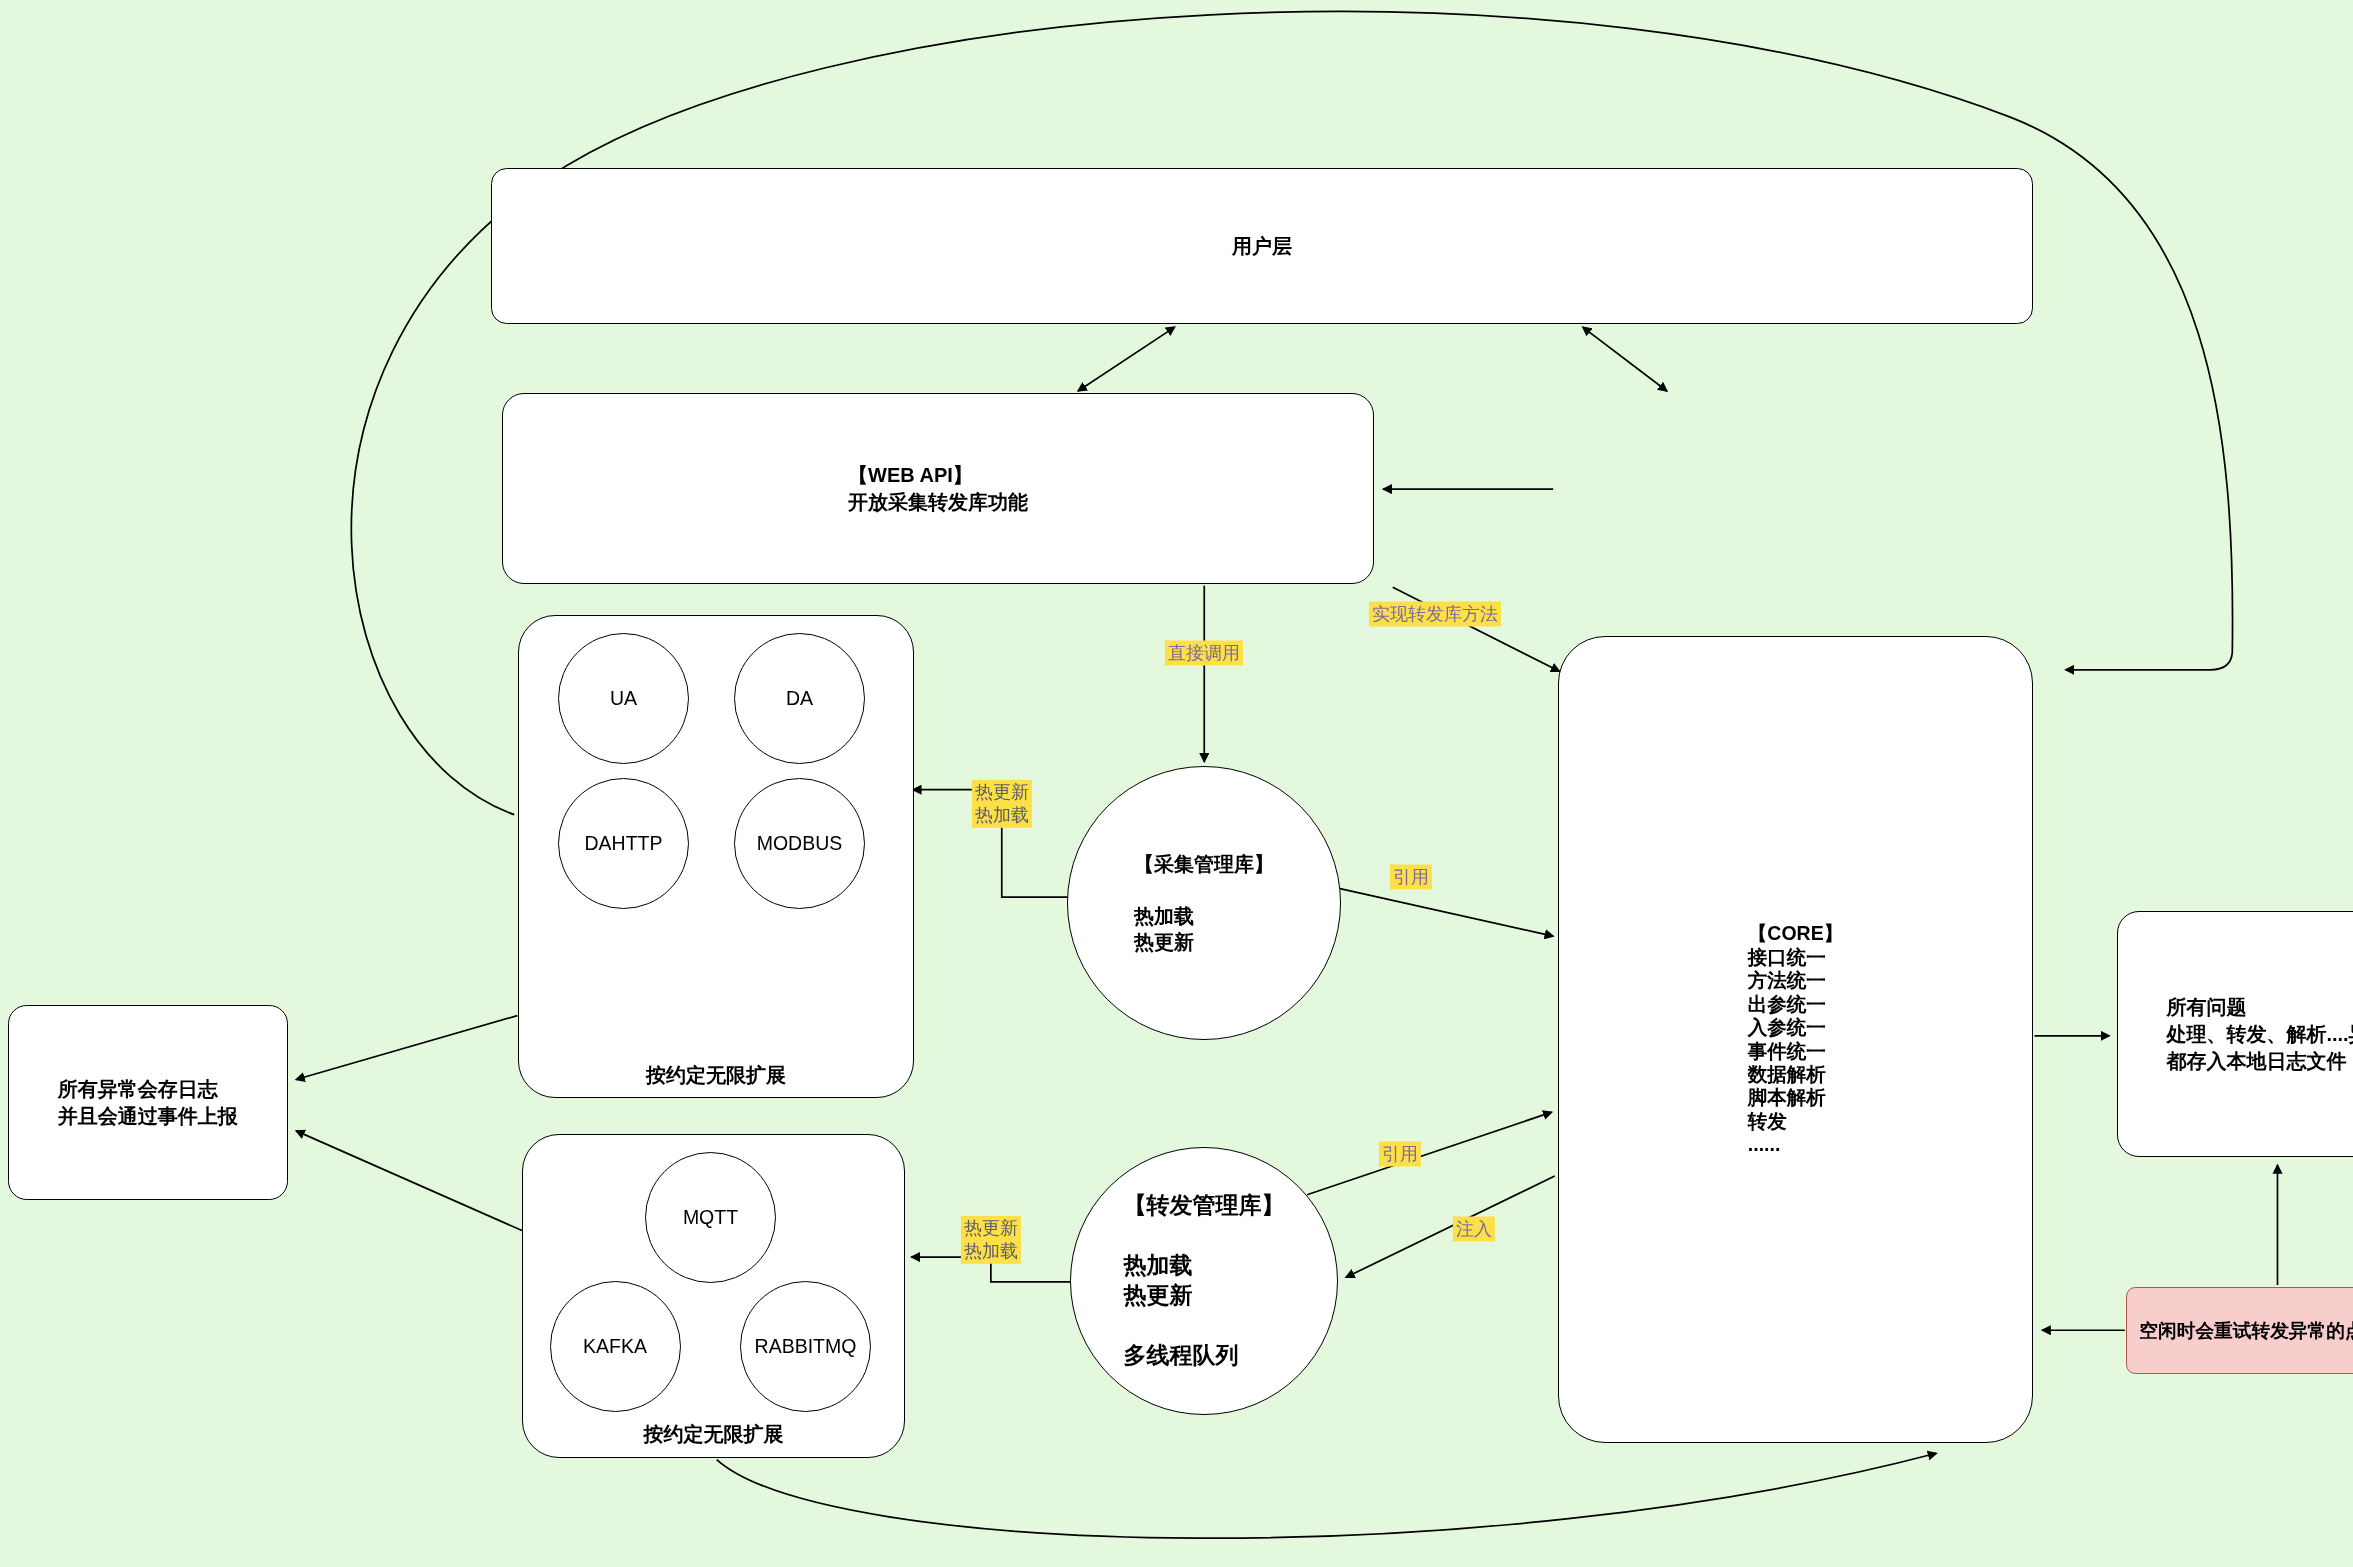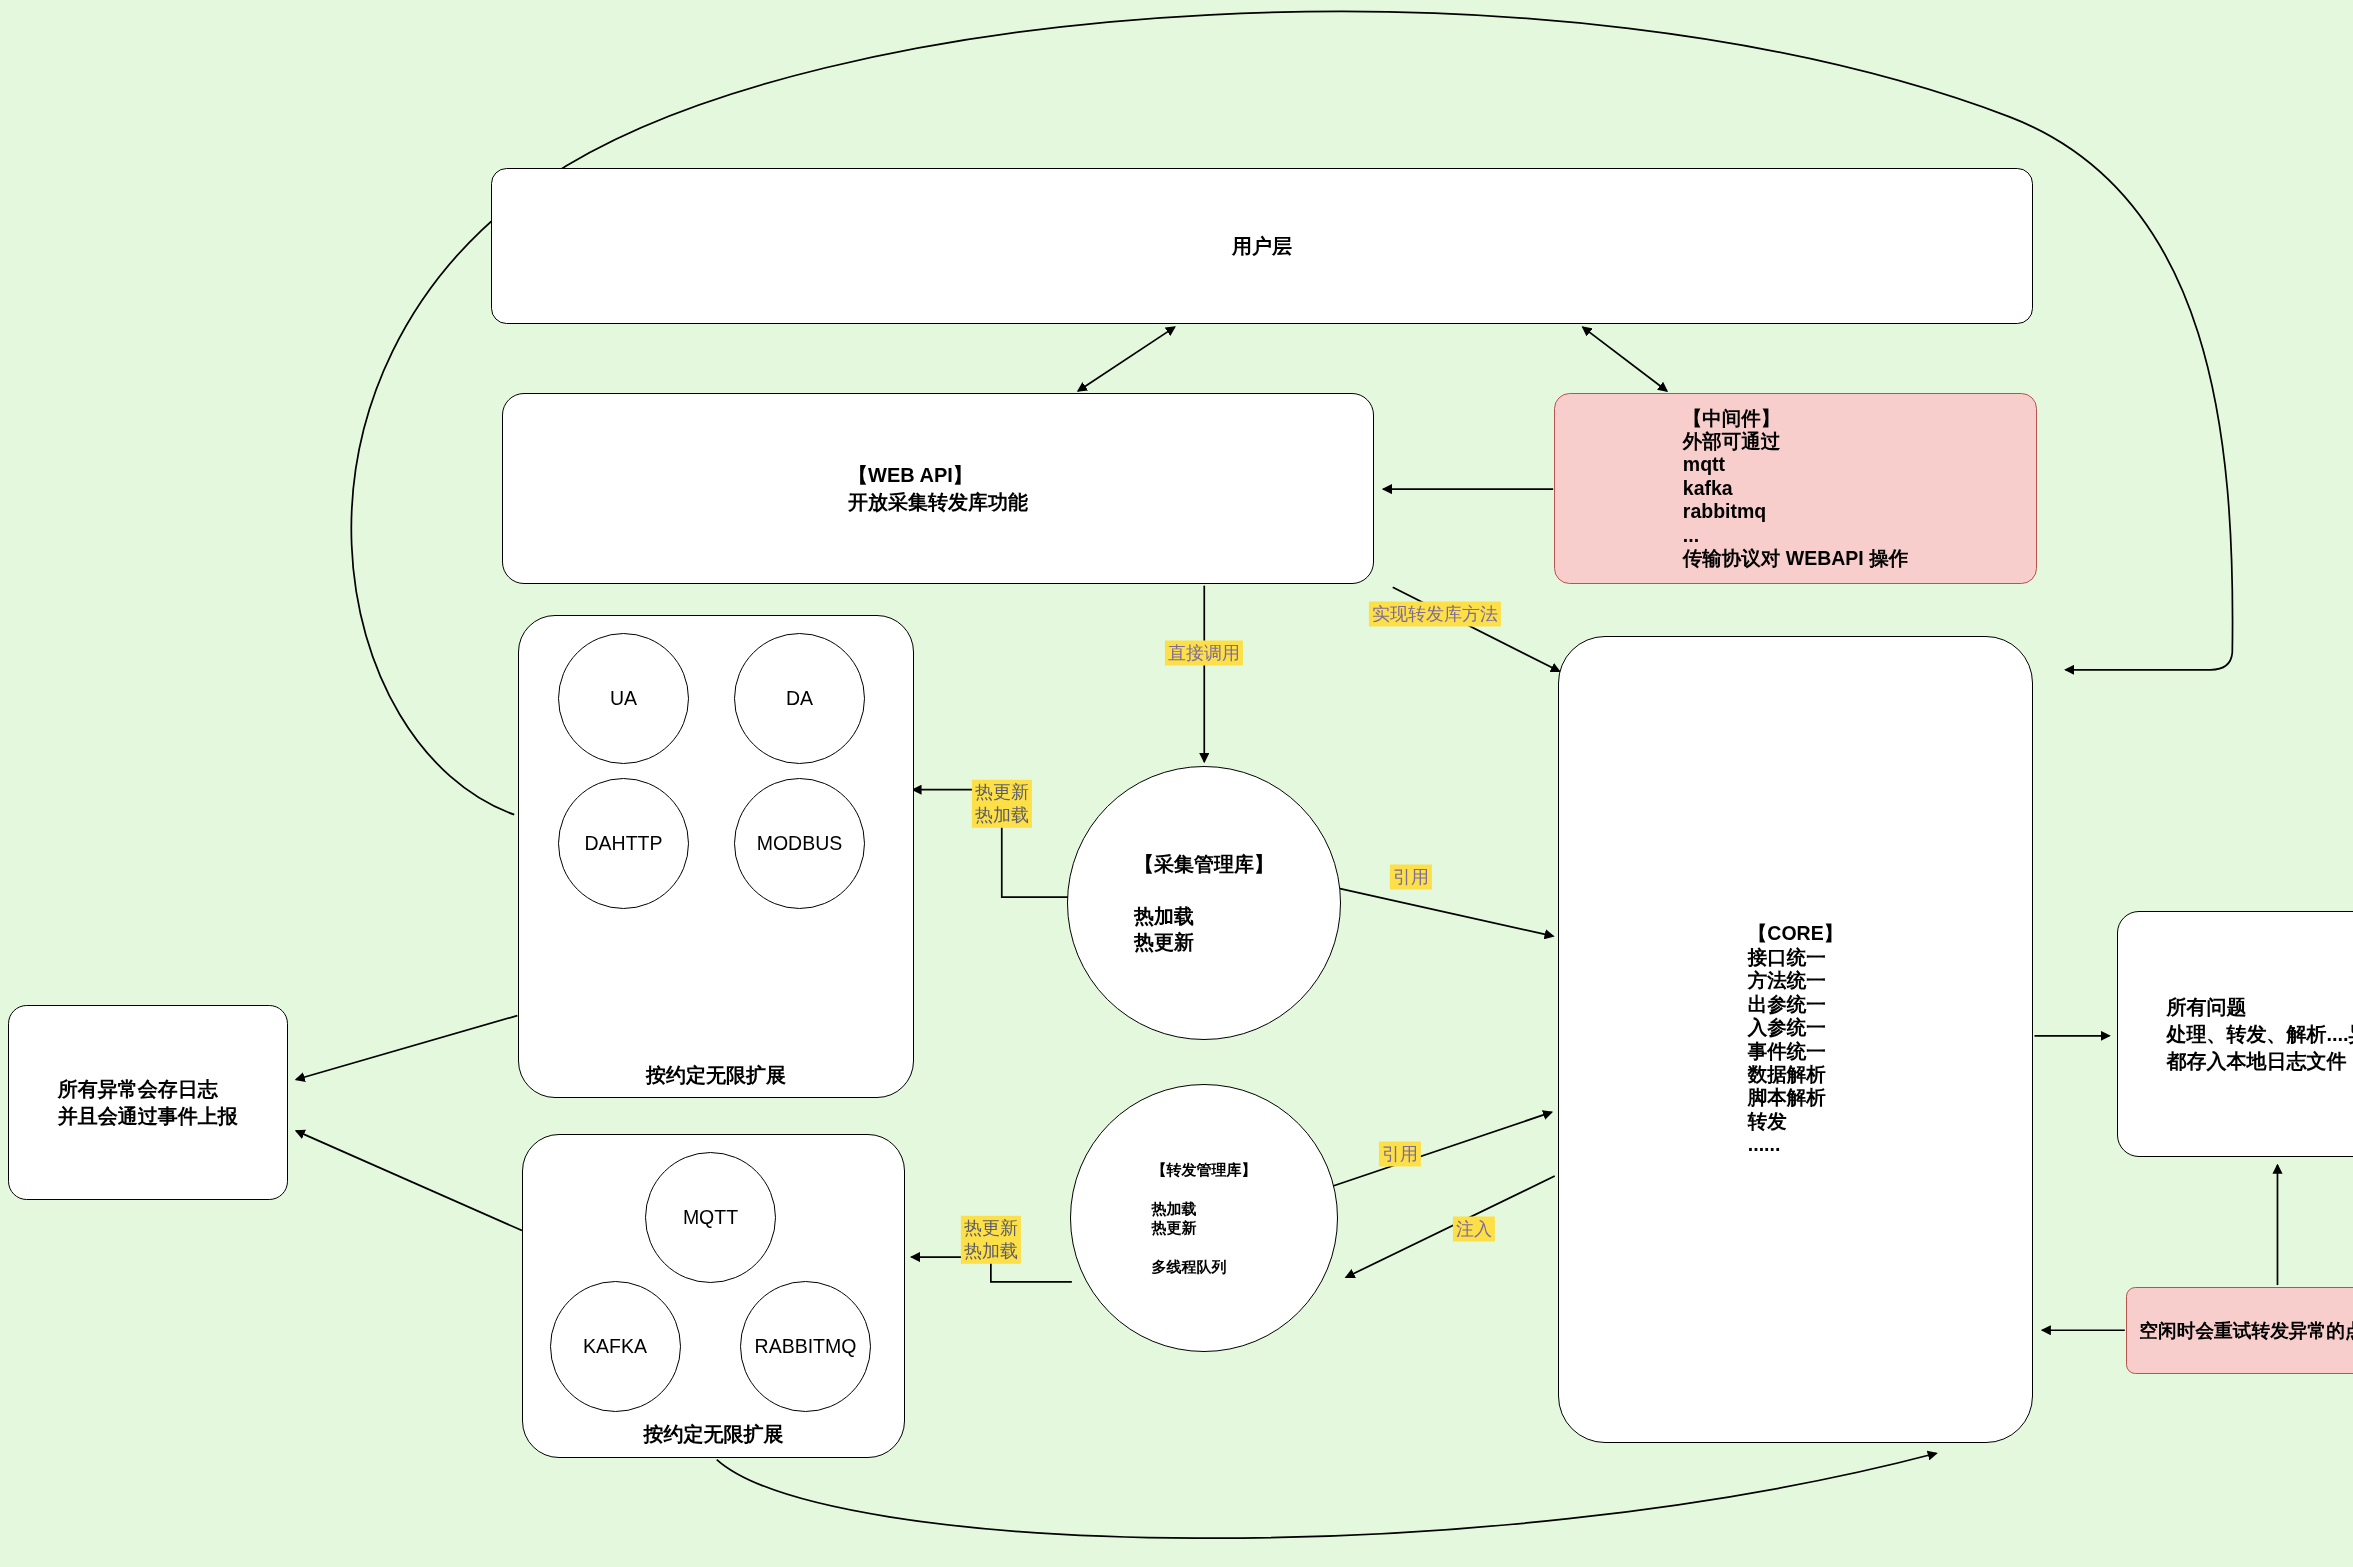--- a/index.html
+++ b/index.html
@@ -71,21 +71,21 @@
   #c-s7{left:39px;top:307px;}
   #c-db{left:215px;top:307px;}
 
   #forward-group{left:522px;top:1134px;width:383px;height:324px;}
   #forward-group .caption{bottom:9.3px;}
   #c-mqtt{left:122px;top:17px;}
   #c-kafka{left:26.5px;top:146px;}
   #c-rabbitmq{left:217px;top:146px;}
 
   #collect-lib{left:1067px;top:766px;width:274px;height:274px;}
-  #forward-lib{left:1070px;top:1084px;width:268px;height:268px;font-size:15px;}
+  #forward-lib{left:1070px;top:1147px;width:268px;height:268px;font-size:23px;}
 
   #lbl-direct{left:1204px;top:653px;}
   #lbl-implement{left:1435px;top:614px;}
   #lbl-hot1{left:1002px;top:804px;}
   #lbl-ref1{left:1411px;top:877px;}
   #lbl-ref2{left:1400px;top:1154px;}
   #lbl-inject{left:1474px;top:1229px;}
   #lbl-hot2{left:991px;top:1240px;}
 </style>
 </head>
@@ -133,27 +133,20 @@
     <path class="edge" d="M 2728 1708 L 2622 1708" marker-end="url(#ah)"></path>
 
     <path class="edge" d="M 2924 1650 L 2924 1496" marker-end="url(#ah)"></path>
   </svg>
 
   <div class="box" id="user-layer">用户层</div>
 
   <div class="box" id="web-api">【WEB API】
 开放采集转发库功能</div>
 
-  <div class="box pink" id="middleware">【中间件】
-外部可通过
-mqtt
-kafka
-rabbitmq
-...
-传输协议对 WEBAPI 操作</div>
 
   <div class="box" id="core">【CORE】
 接口统一
 方法统一
 出参统一
 入参统一
 事件统一
 数据解析
 脚本解析
 转发

